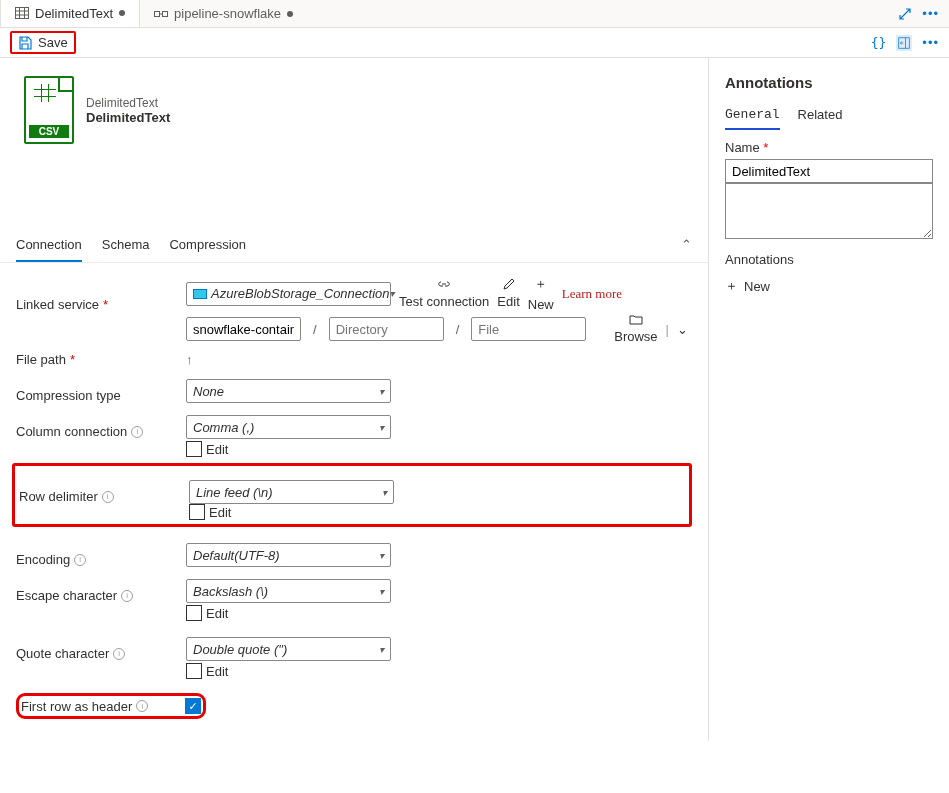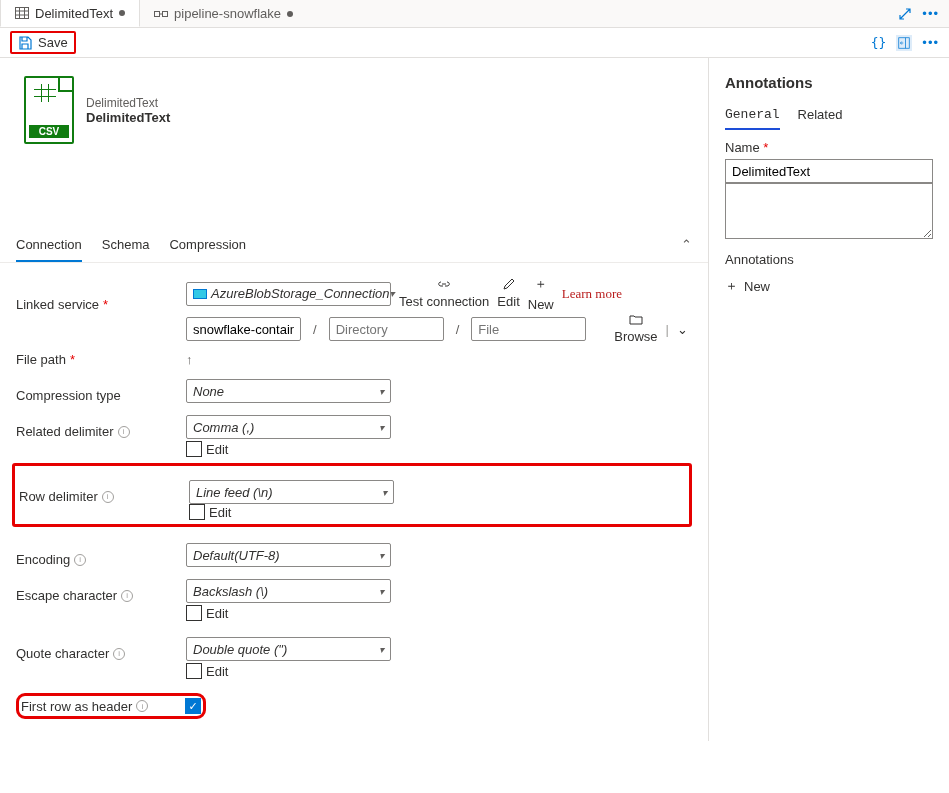--- a/index.html
+++ b/index.html
@@ -467,21 +467,21 @@
         <div class="controls">
           <div class="select">
             <span>None</span>
               <span class="chev">▾</span>
           </div>
         </div>
       </div>
 
       <div class="form-row">
         <div class="label">
-          <span>Related delimiter</span>
+          <span>Column connection</span>
           <span class="info-icon">i</span>
         </div>
         <div class="controls">
           <div class="select">
             <span>Comma (,)</span>
               <span class="chev">▾</span>
           </div>
         </div>
       </div>
       <div class="sub-control">

